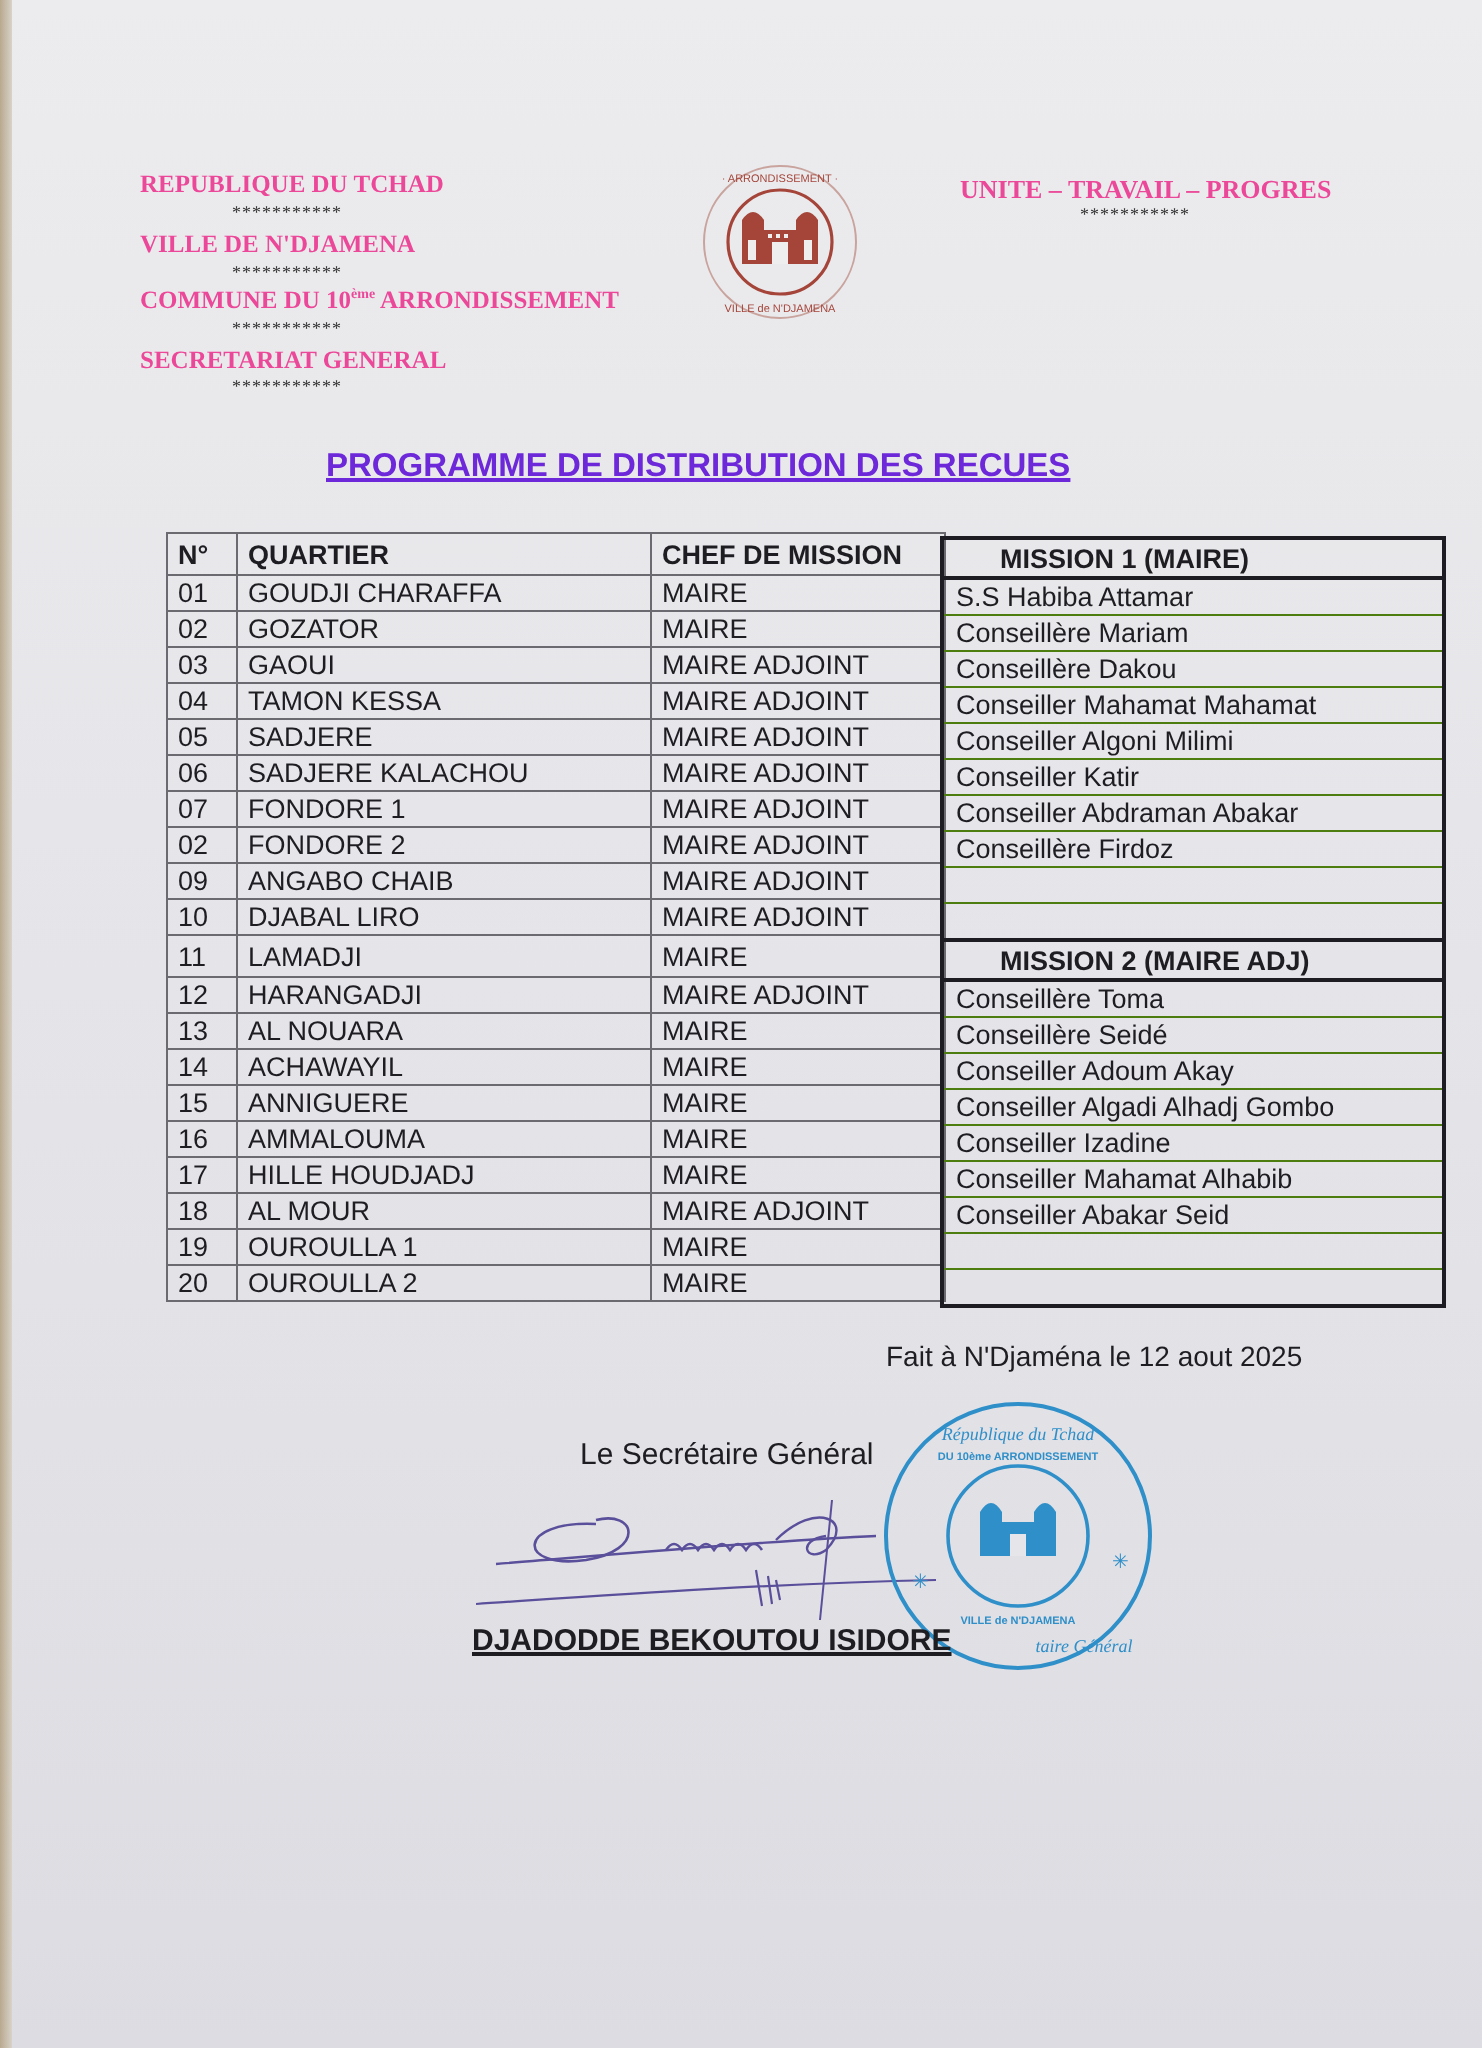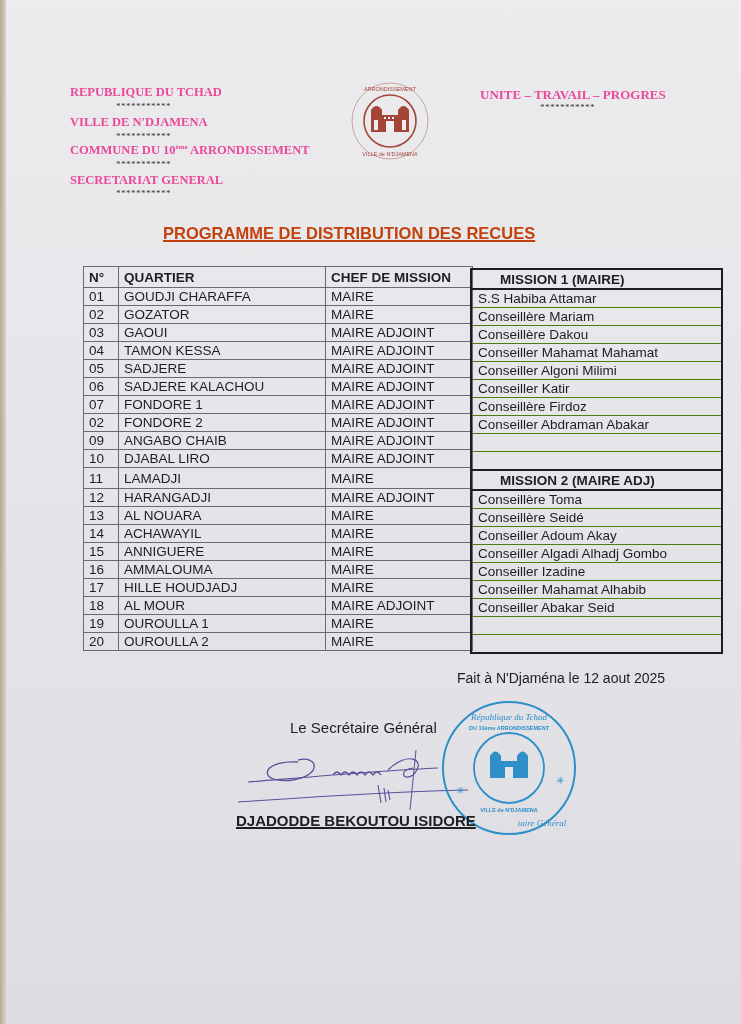--- a/index.html
+++ b/index.html
@@ -8,37 +8,37 @@
     background: linear-gradient(180deg, #ececee 0%, #e6e6ea 40%, #dcdce2 100%);
     position: relative;
     font-family: "Liberation Sans", sans-serif;
     color: #1e1e22;
   }
   .paper-edge { position: absolute; left: 0; top: 0; width: 6px; height: 1024px;
     background: linear-gradient(90deg, #b9a88f, #d8d2c8); }
   .hdr { position: absolute; font-family: "Liberation Serif", serif; font-weight: bold; font-size: 12.5px; color: #ec4899; }
   .stars { position: absolute; font-family: "Liberation Serif", serif; font-size: 9px; letter-spacing: 0.5px; color: #333; }
   sup { font-size: 7px; }
-  .title { position: absolute; left: 163px; top: 224px; font-weight: bold; font-size: 16.5px; text-decoration: underline; text-decoration-thickness: 2px; color: #c2410c; }
+  .title { position: absolute; left: 163px; top: 224px; font-weight: bold; font-size: 16.5px; text-decoration: underline; text-decoration-thickness: 2px; color: #6d28d9; }
 
   
   table.main { position: absolute; left: 83px; top: 266px; border-collapse: collapse; font-size: 13.5px; }
   table.main td, table.main th { border: 1px solid #6a6a70; padding: 0 5px; height: 17px; line-height: 17px; text-align: left; white-space: nowrap; }
   table.main th { font-weight: bold; height: 20px; }
   table.main tr.tall td { height: 20px; }
   .c-no { width: 24px; }
   .c-q { width: 196px; }
   .c-chef { width: 136px; }
 
   
   table.mission { position: absolute; left: 470px; top: 268px; border-collapse: collapse; font-size: 13.5px; border: 2px solid #1c1c22; }
   table.mission td { border: 1px solid #4d7c0f; padding: 0 6px; height: 17px; line-height: 17px; width: 215px; white-space: nowrap; }
   table.mission td.mh { font-weight: bold; border-top: 2px solid #1c1c22; border-bottom: 2px solid #1c1c22; height: 18px; padding-left: 28px; }
 
-  .fait { position: absolute; left: 457px; top: 670px; font-size: 14px; }
+  .fait { position: absolute; left: 443px; top: 670px; font-size: 14px; }
   .sg-title { position: absolute; left: 290px; top: 719px; font-size: 15px; }
   .sg-name { position: absolute; left: 236px; top: 812px; font-size: 15px; font-weight: bold; text-decoration: underline; text-decoration-thickness: 2px; }
   .logo { position: absolute; left: 346px; top: 80px; }
   .stamp { position: absolute; left: 432px; top: 698px; }
   .signature { position: absolute; left: 238px; top: 740px; }
 </style>
 </head>
 <body>
 
 <div class="paper-edge"></div>
@@ -206,24 +206,24 @@
       <tr>
         <td>Conseiller Mahamat Mahamat</td>
       </tr>
       <tr>
         <td>Conseiller Algoni Milimi</td>
       </tr>
       <tr>
         <td>Conseiller Katir</td>
       </tr>
       <tr>
+        <td>Conseiller Abdraman Abakar</td>
+      </tr>
+      <tr>
         <td>Conseillère Firdoz</td>
-      </tr>
-      <tr>
-        <td>Conseiller Abdraman Abakar</td>
       </tr>
       <tr>
         <td></td>
       </tr>
       <tr>
         <td></td>
       </tr>
       <tr>
         <td class="mh">MISSION 2 (MAIRE ADJ)</td>
       </tr>

